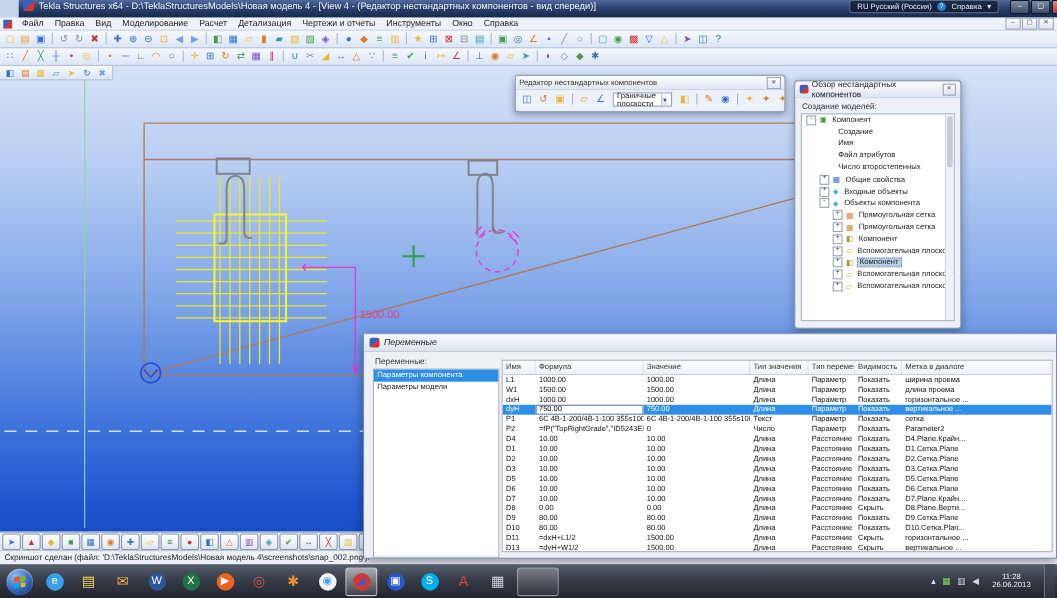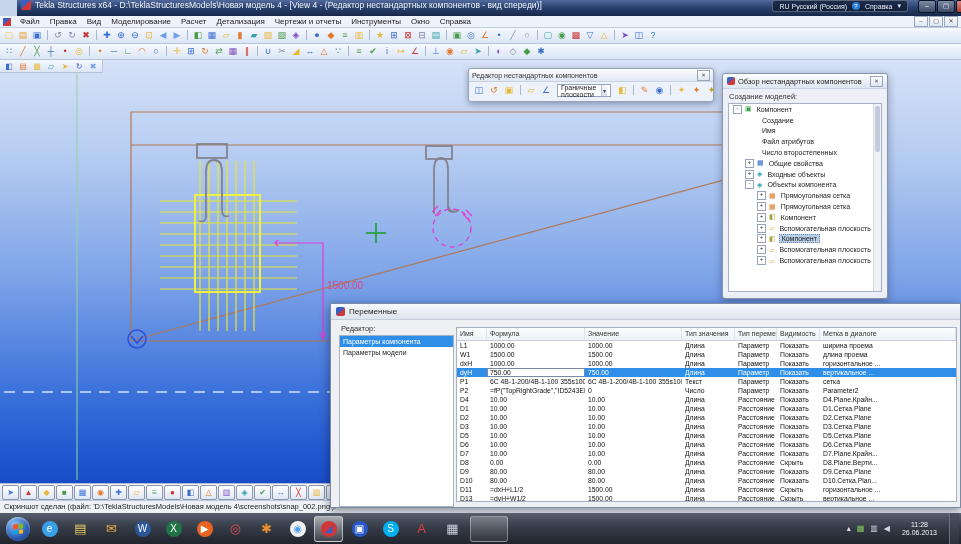--- a/index.html
+++ b/index.html
@@ -48,40 +48,40 @@
   .float-tb .bar{height:12px;display:flex;align-items:center;background:linear-gradient(#fdfefe,#dfe6f2);
     border-bottom:1px solid #c8d2e2;font-size:7px;color:#333;padding:0 3px;border-radius:3px 3px 0 0;}
   .mini-close{margin-left:auto;width:11px;height:9px;border:1px solid #9aa6bc;background:linear-gradient(#fff,#dde4f0);
     font-size:5.5px;line-height:8px;text-align:center;color:#445;}
   .float-row{display:flex;align-items:center;padding:2px 3px;gap:1px;}
   .dropdown{width:92px;height:13px;border:1px solid #93a2bd;background:#fff;font-size:7px;color:#222;
     display:flex;align-items:center;padding:0 3px;box-sizing:border-box;margin:0 3px;}
   .dd-arrow{margin-left:auto;width:10px;height:11px;background:linear-gradient(#f4f7fc,#d6dfee);
     border-left:1px solid #b6c1d4;font-size:6px;display:flex;align-items:center;justify-content:center;color:#445;}
   
-  .browser{position:absolute;left:722px;top:73px;width:166px;height:226px;background:#edf0f6;
+  .browser{position:absolute;left:722px;top:73px;width:152px;height:226px;background:#edf0f6;
     border:1px solid #8894ac;border-radius:3px;box-shadow:0 2px 8px rgba(10,20,50,.35);box-sizing:border-box;}
   .browser .bar{height:14px;display:flex;align-items:center;gap:3px;background:linear-gradient(#fdfefe,#dee5f1);
     border-bottom:1px solid #c8d2e2;font-size:7.5px;color:#222;padding:0 4px;border-radius:3px 3px 0 0;}
   .browser .bar .app-icon{width:8px;height:8px;}
   .browser-label{position:absolute;left:6px;top:18px;font-size:7.5px;color:#333;}
   .treebox{position:absolute;left:5px;top:29px;right:5px;bottom:6px;background:#fff;border:1px solid #a8b2c4;overflow:hidden;}
   .tree-row{display:flex;align-items:center;height:10.8px;font-size:7px;color:#222;white-space:nowrap;}
   .expander{width:7px;height:7px;border:1px solid #98a4b8;background:#fff;font-size:6px;line-height:5px;
     text-align:center;color:#333;margin-right:3px;flex:0 0 auto;}
   .tree-ico{font-size:7px;margin-right:3px;flex:0 0 auto;}
   .tree-label{padding:0 2px;}
   .tree-row.selected .tree-label{background:#b9cfe8;border:1px dotted #6a86a8;}
   .scrolltrack{position:absolute;right:0;top:0;bottom:0;width:7px;background:#eef1f6;border-left:1px solid #d5dae4;}
   .scrollthumb{position:absolute;right:1px;top:2px;width:5px;height:46px;background:#c2cbda;border-radius:2px;}
   
   .vars{position:absolute;left:330px;top:303px;width:631px;height:205px;background:#eef0f3;
     border:1px solid #7a8aa5;box-shadow:0 3px 10px rgba(5,10,30,.45);box-sizing:border-box;}
   .vars .bar{height:15px;display:flex;align-items:center;gap:4px;background:linear-gradient(#f8fafc,#dbe3ee);
-    border-bottom:1px solid #c5cdd9;font-size:8px;color:#222;padding:0 5px;}
+    border-bottom:1px solid #c5cdd9;font-size:8px;color:#222;padding:0 5px;font-style:italic;}
   .vars .bar .app-icon{width:9px;height:9px;}
   .cat-label{position:absolute;left:10px;top:20px;font-size:7.5px;color:#333;}
   .cat-list{position:absolute;left:8px;top:31px;width:113px;height:170px;background:#fff;border:1px solid #a8b2c4;}
   .cat-item{height:11px;line-height:11px;font-size:7px;color:#222;padding:0 3px;white-space:nowrap;overflow:hidden;}
   .cat-item.selected{background:#2f8fe8;color:#fff;}
   .vtable{position:absolute;left:125px;top:23px;right:3px;bottom:5px;background:#fff;border:1px solid #a8b2c4;overflow:hidden;}
   .vheader,.vrow{display:grid;grid-template-columns:30px 98px 97px 53px 42px 43px 1fr;}
   .vheader{height:12px;background:linear-gradient(#fcfdfe,#edf1f7);border-bottom:1px solid #c8cedb;}
   .vheader .vcell{font-size:7px;color:#333;line-height:12px;border-right:1px solid #dde2ec;}
   .vcell{padding-left:3px;white-space:nowrap;overflow:hidden;}
@@ -473,21 +473,21 @@
 
   <div class="statusbar">
     <span>Скриншот сделан (файл: 'D:\TeklaStructuresModels\Новая модель 4\screenshots\snap_002.png').</span>
   </div>
 
   <div class="vars">
     <div class="bar">
       <span class="app-icon"></span>
       <span>Переменные</span>
     </div>
-    <div class="cat-label">Редактор:</div>
+    <div class="cat-label">Переменные:</div>
     <div class="cat-list">
 
     <div class="cat-item selected">Параметры компонента</div>
         <div class="cat-item">Параметры модели</div>
       </div>
     <div class="vtable">
       <div class="vheader">
 
       <span class="vcell">Имя</span>
           <span class="vcell">Формула</span>

